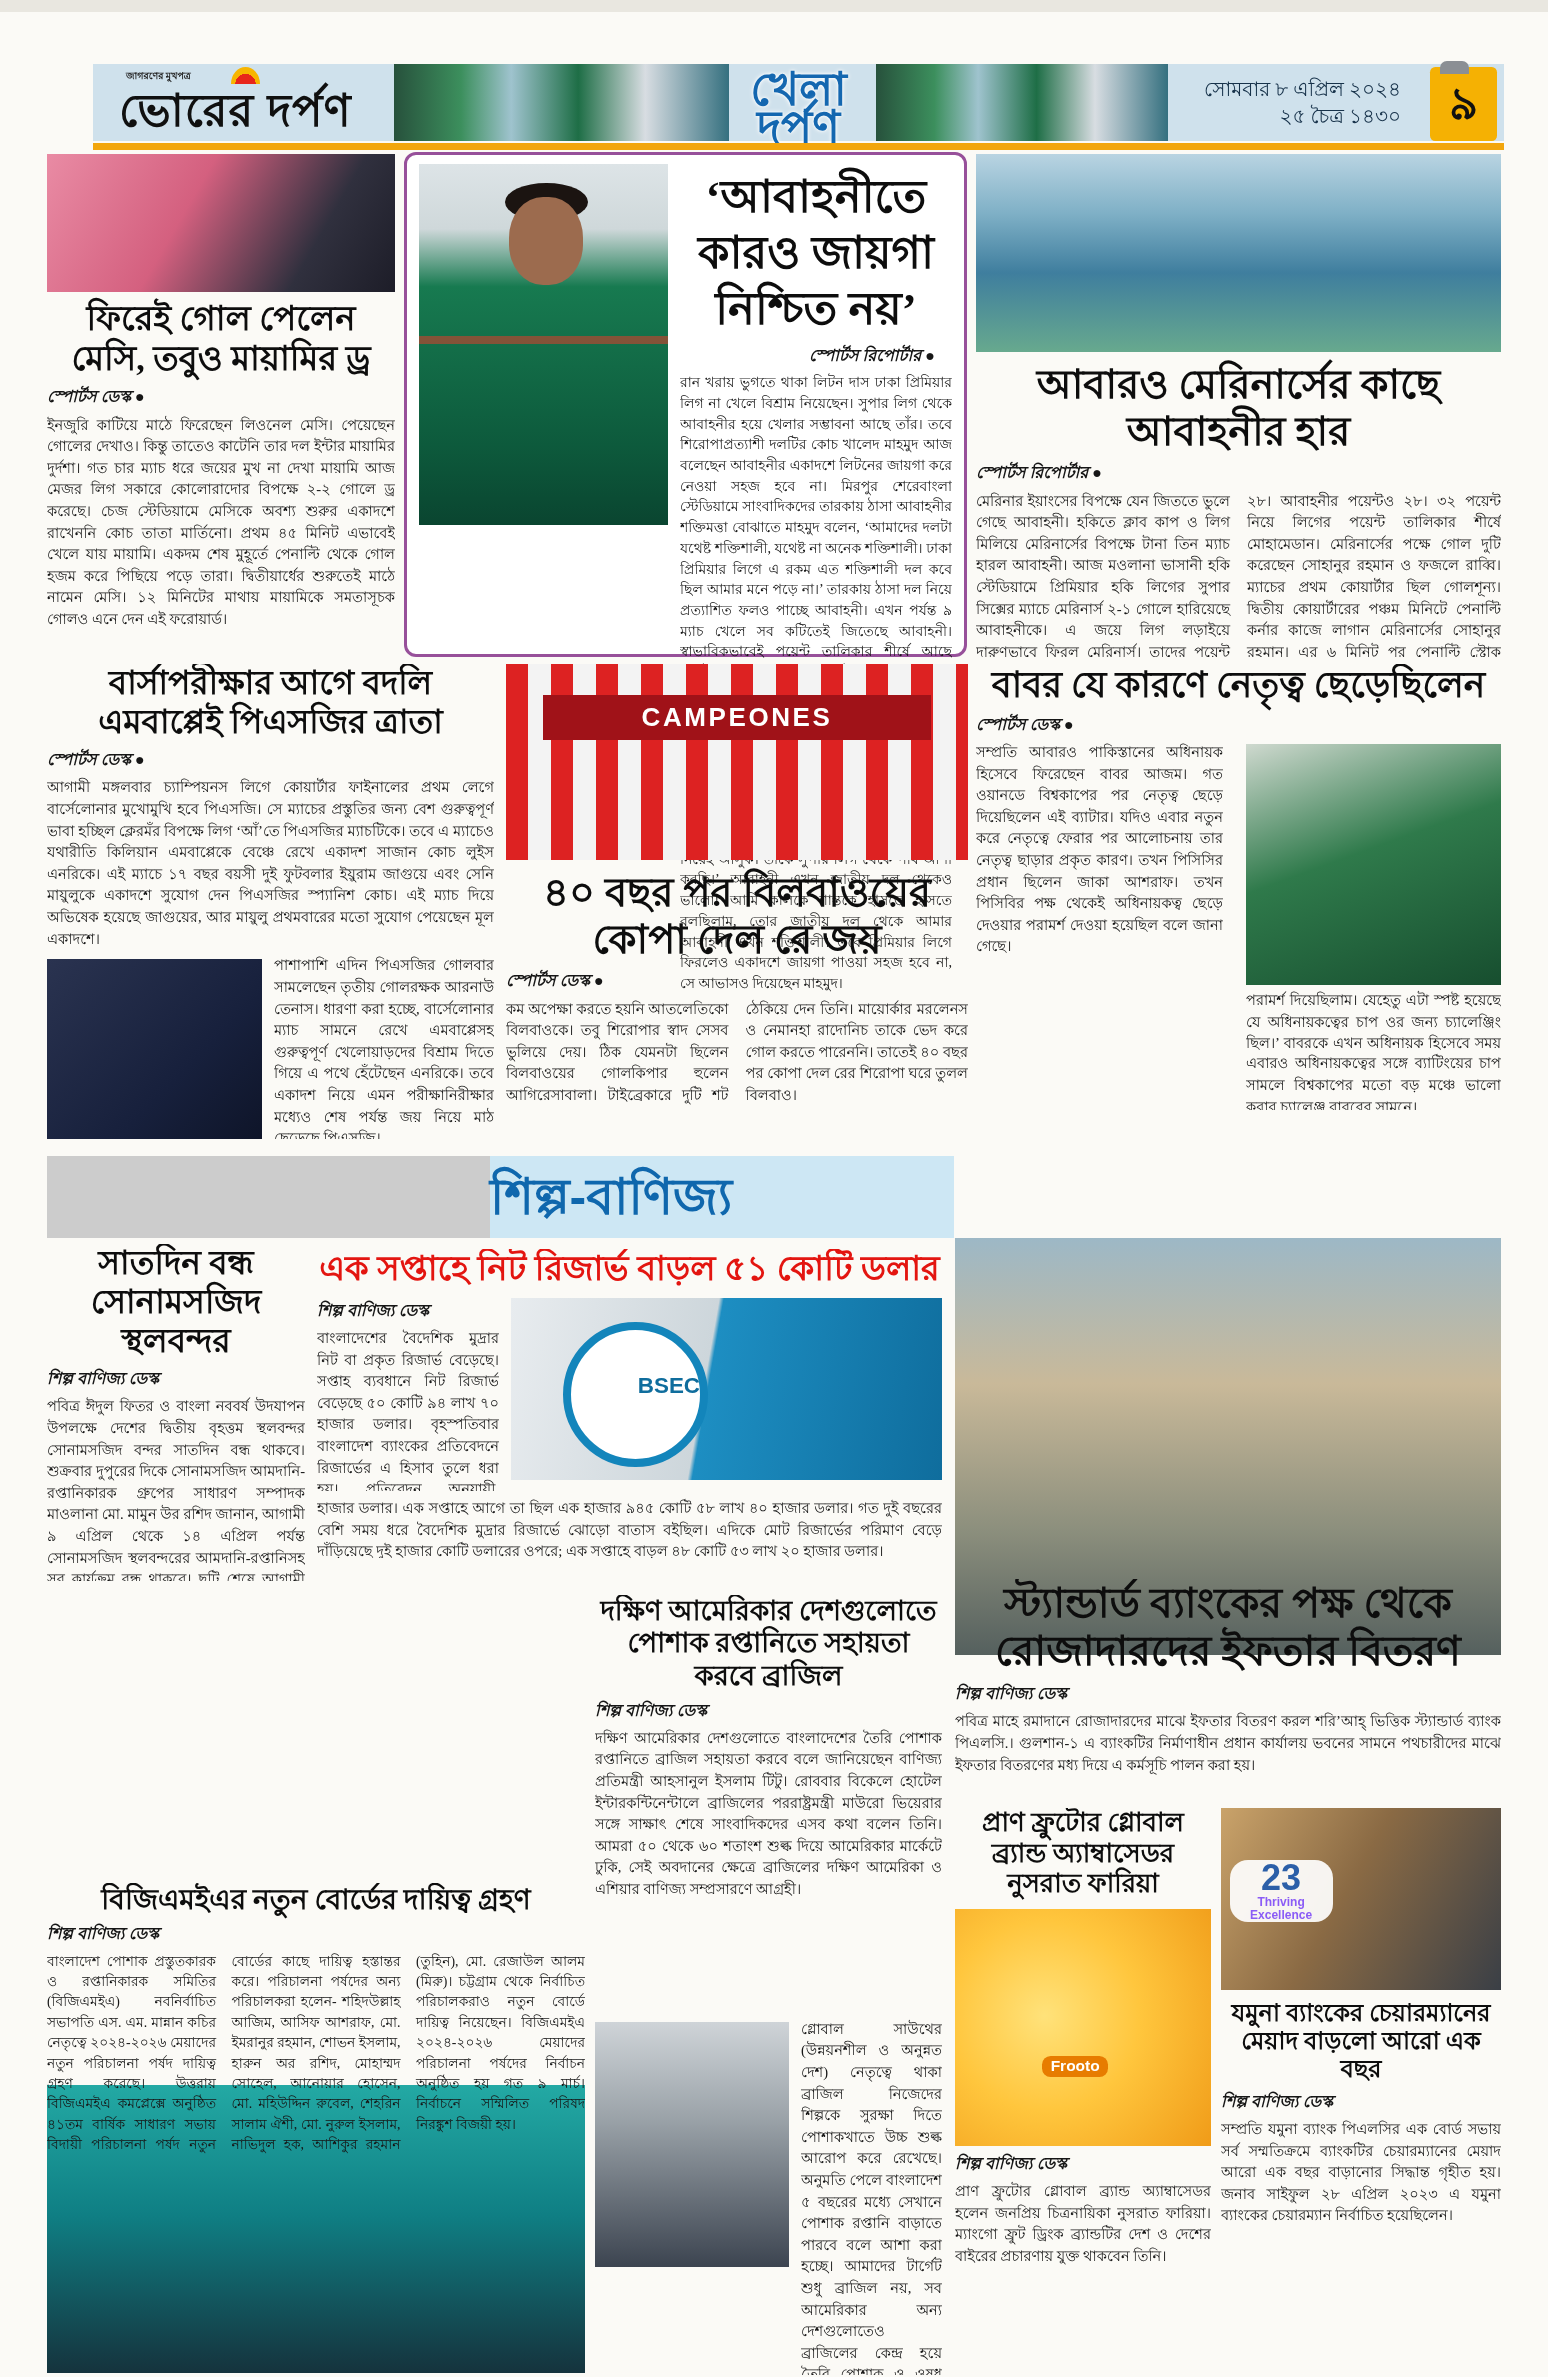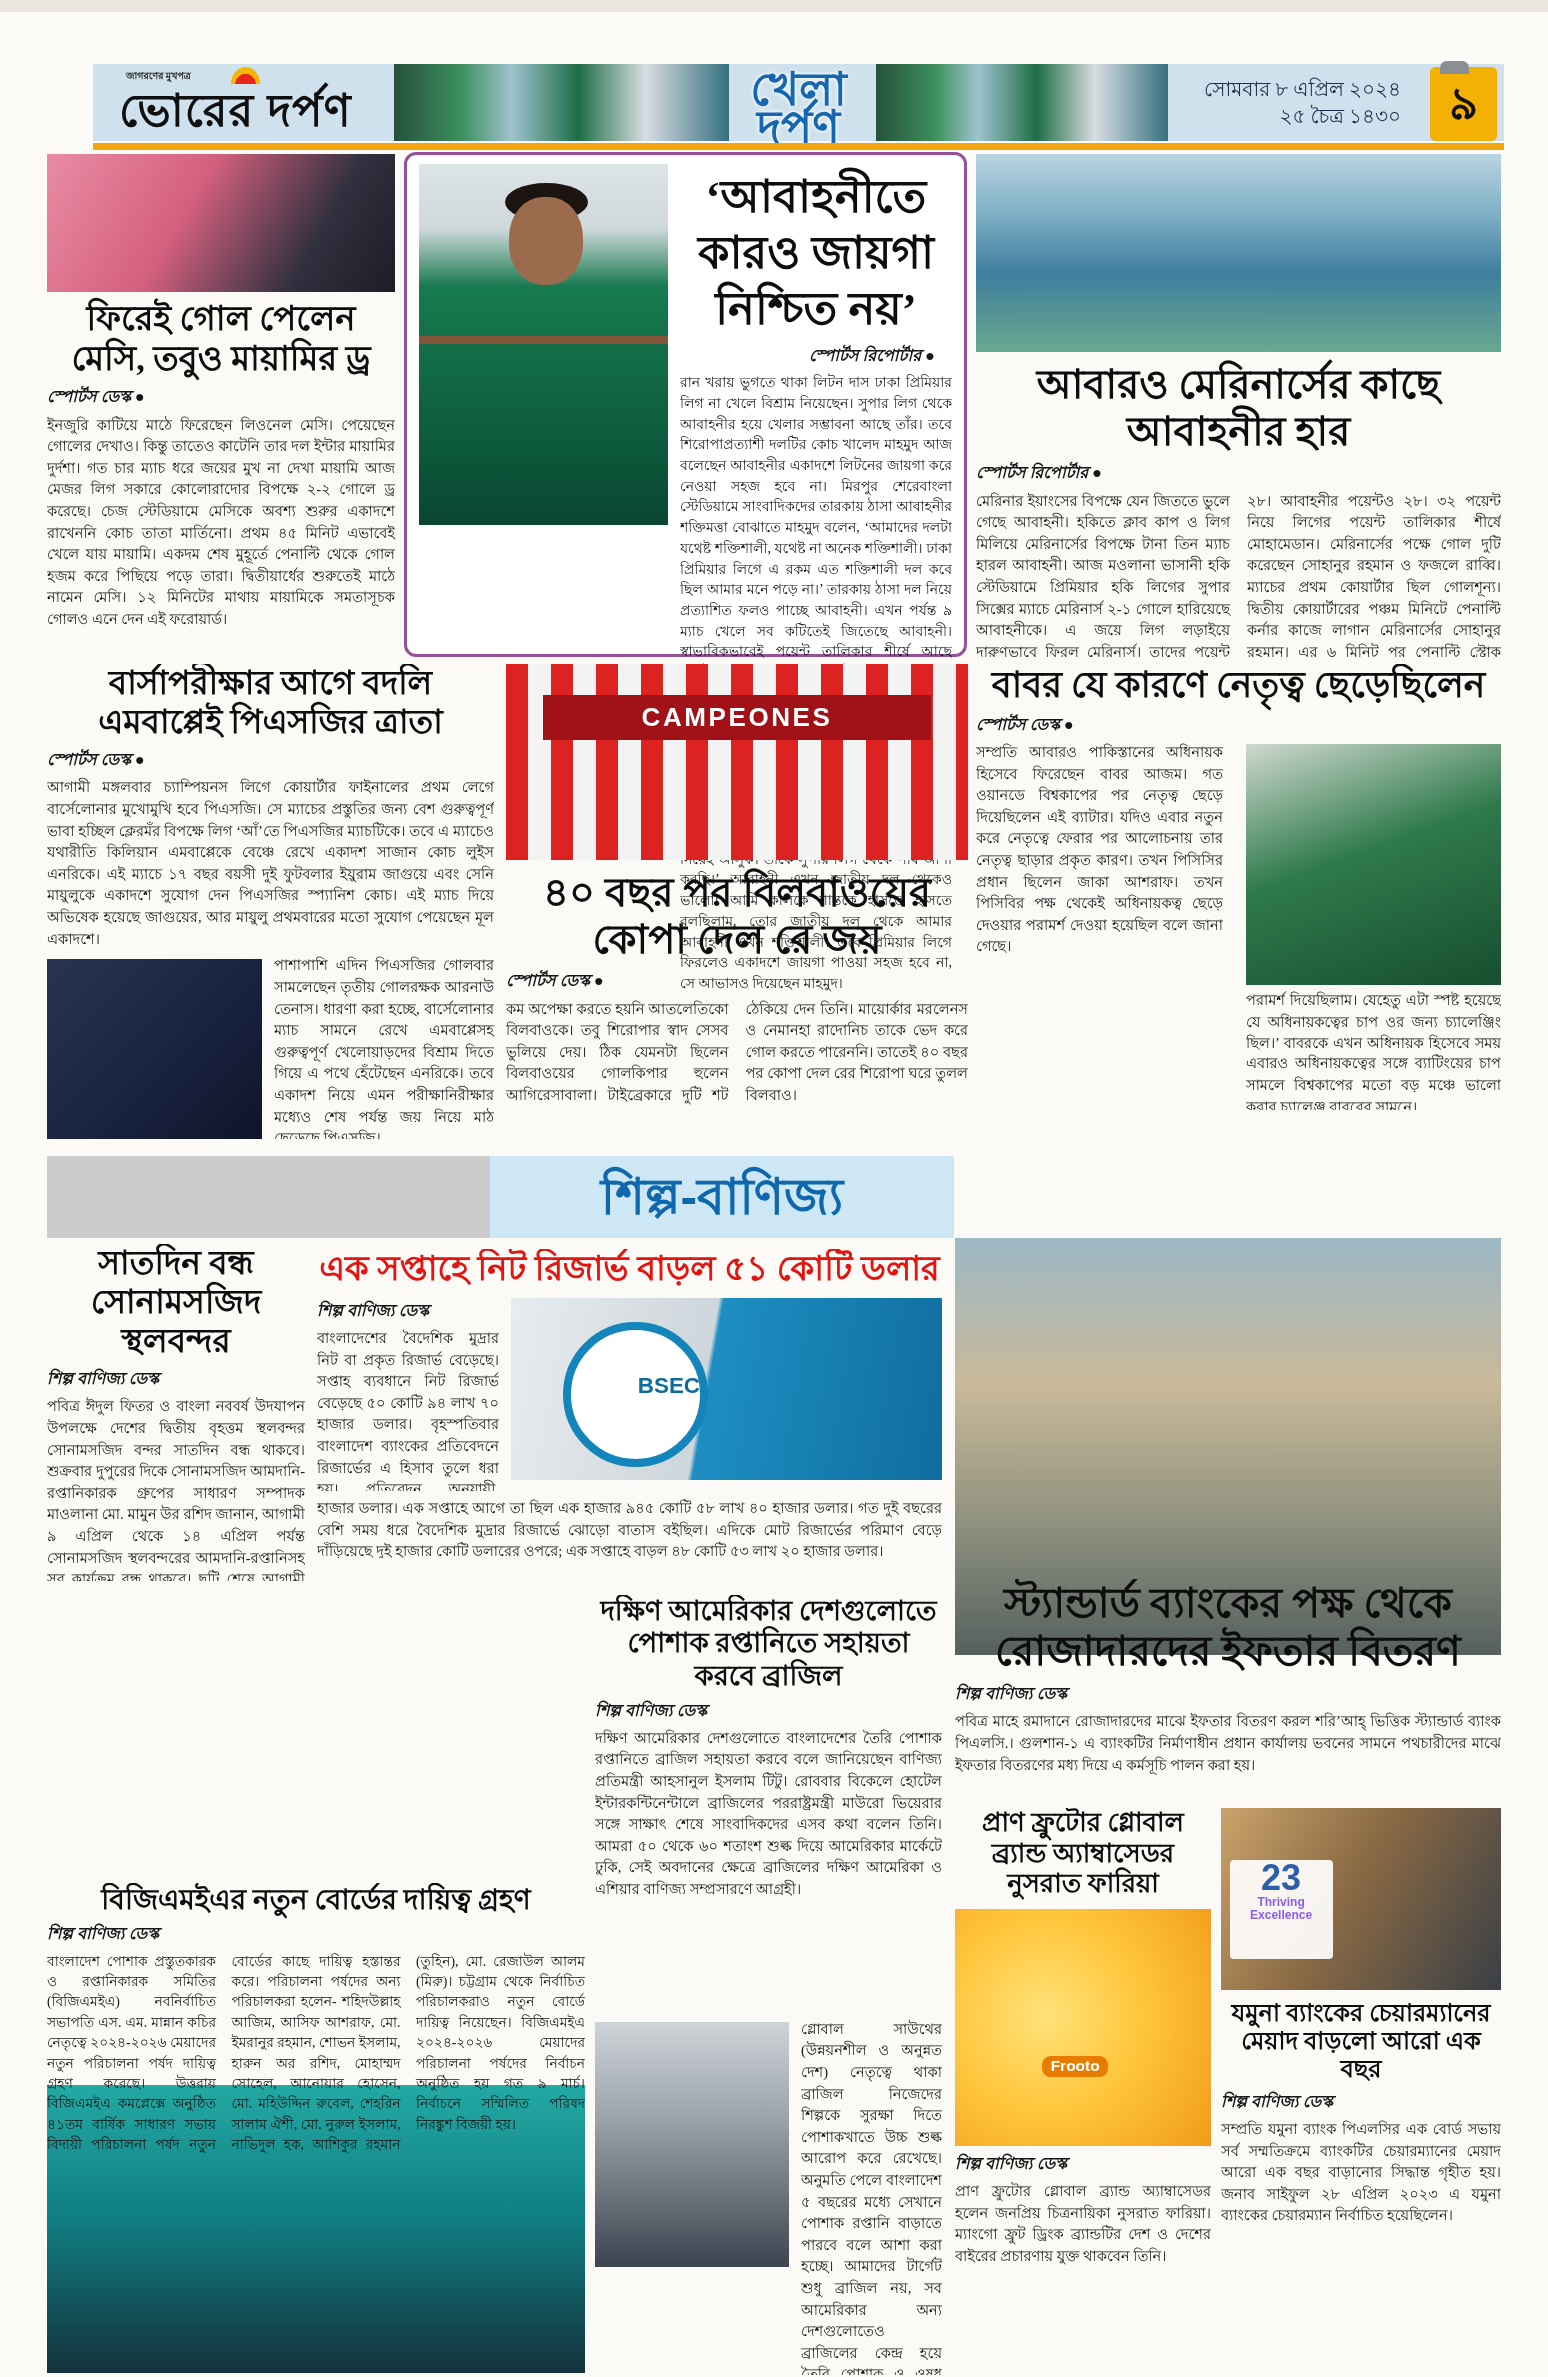--- a/index.html
+++ b/index.html
@@ -49,25 +49,25 @@
   .ph-conference{background:linear-gradient(180deg,#23a9a4 0%,#0f7f84 45%,#15333d 100%);}
   .ph-minister{background:linear-gradient(180deg,#cfd4d8 0%,#9aa2a8 40%,#3c4450 100%);}
   .ph-faria{background:radial-gradient(circle at 35% 45%,#ffe27a 0%,#ffc63d 45%,#f09b18 100%);}
   .ph-chairman{background:linear-gradient(120deg,#caa36a 0%,#8a6a44 45%,#3a3f46 100%);}
   .ph-bsec{background:linear-gradient(100deg,#e8ecef 0%,#cdd6db 45%,#1d8ec2 46%,#0f6d9d 100%);}
   .bsec-seal{position:absolute;left:52px;top:24px;width:129px;height:129px;border-radius:50%;background:#fff;
       border:8.6px solid #1385bb;color:#0f6d9d;font-family:"Liberation Sans",sans-serif;font-weight:bold;
       font-size:22.4px;text-align:right;line-height:112px;}
   .frooto-pill{position:absolute;left:34%;top:62%;background:#e77c00;color:#fff;border-radius:8.6px;
       padding:1.7px 8.6px;font-family:"Liberation Sans",sans-serif;font-weight:bold;font-size:15.5px;}
-  .badge23{position:absolute;left:8.6px;top:52px;width:103px;height:99px;background:rgba(255,255,255,.92);border-radius:4px;
+  .badge23{position:absolute;left:8.6px;top:52px;width:103px;height:62px;background:rgba(255,255,255,.92);border-radius:18px;
       text-align:center;font-family:"Liberation Sans",sans-serif;}
   .badge23 .n{font-size:36px;font-weight:bold;color:#2c5fa8;line-height:1;}
   .badge23 .t{font-size:12px;font-weight:bold;color:#8b5cf6;line-height:1.1;}
-  .band-title{background:#cde7f4;text-align:center;}
+  .band-title{background:#cde7f4;}
   .band-title span{font-size:50px;font-weight:bold;color:#0f67ad;line-height:82px;font-family:"Liberation Sans",sans-serif;}
   .red-head{color:#e31510;}
   .float-l{float:left;margin:3.4px 12px 3.4px 0;}
 </style>
 </head>
 <body>
 
 <div id="page">
 
   <div class="abs" id="masthead">

